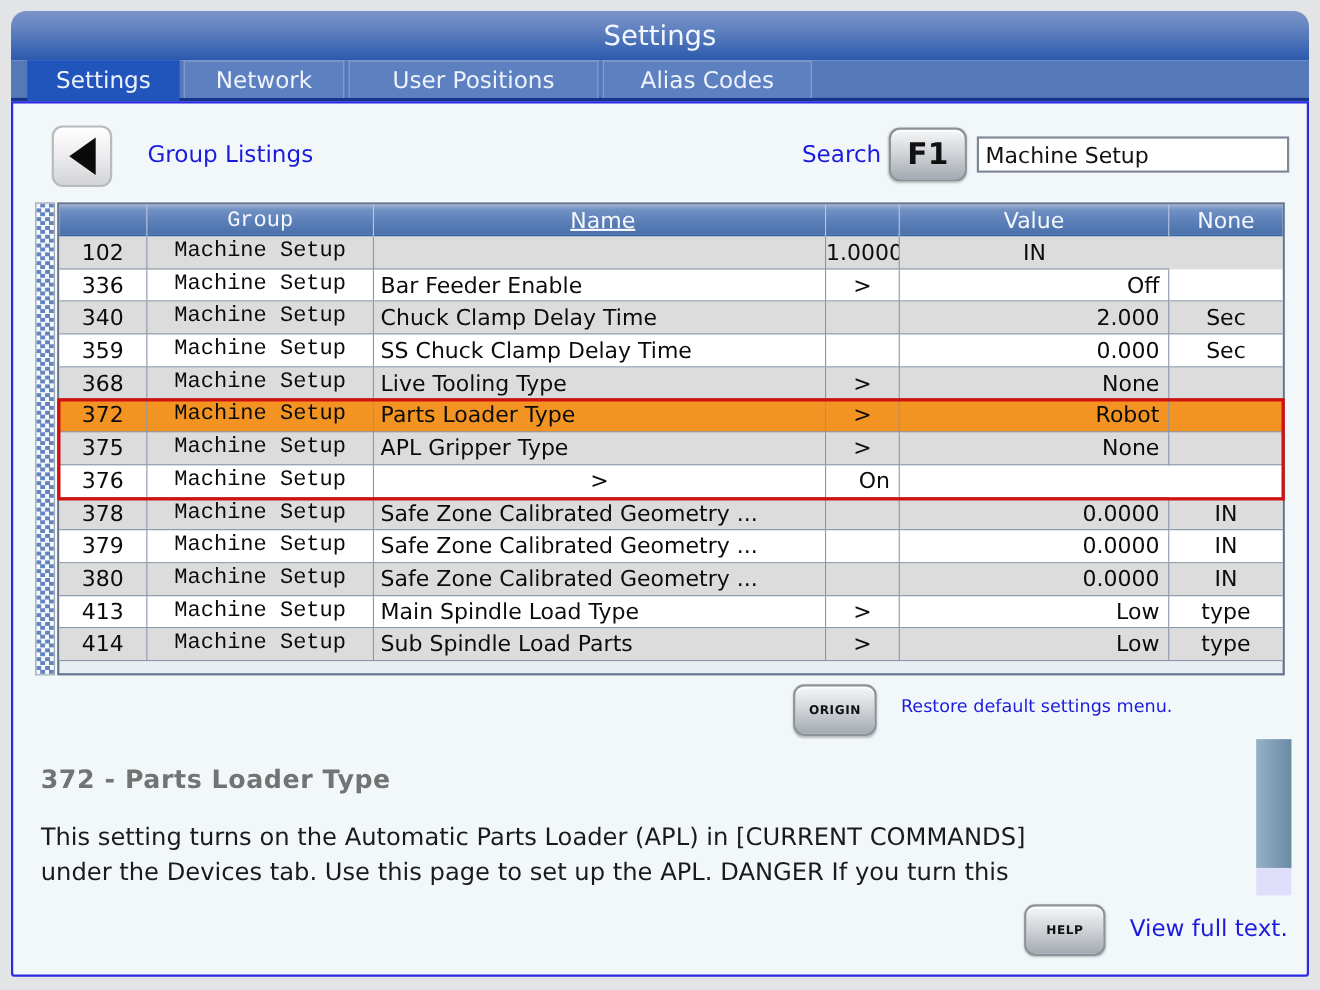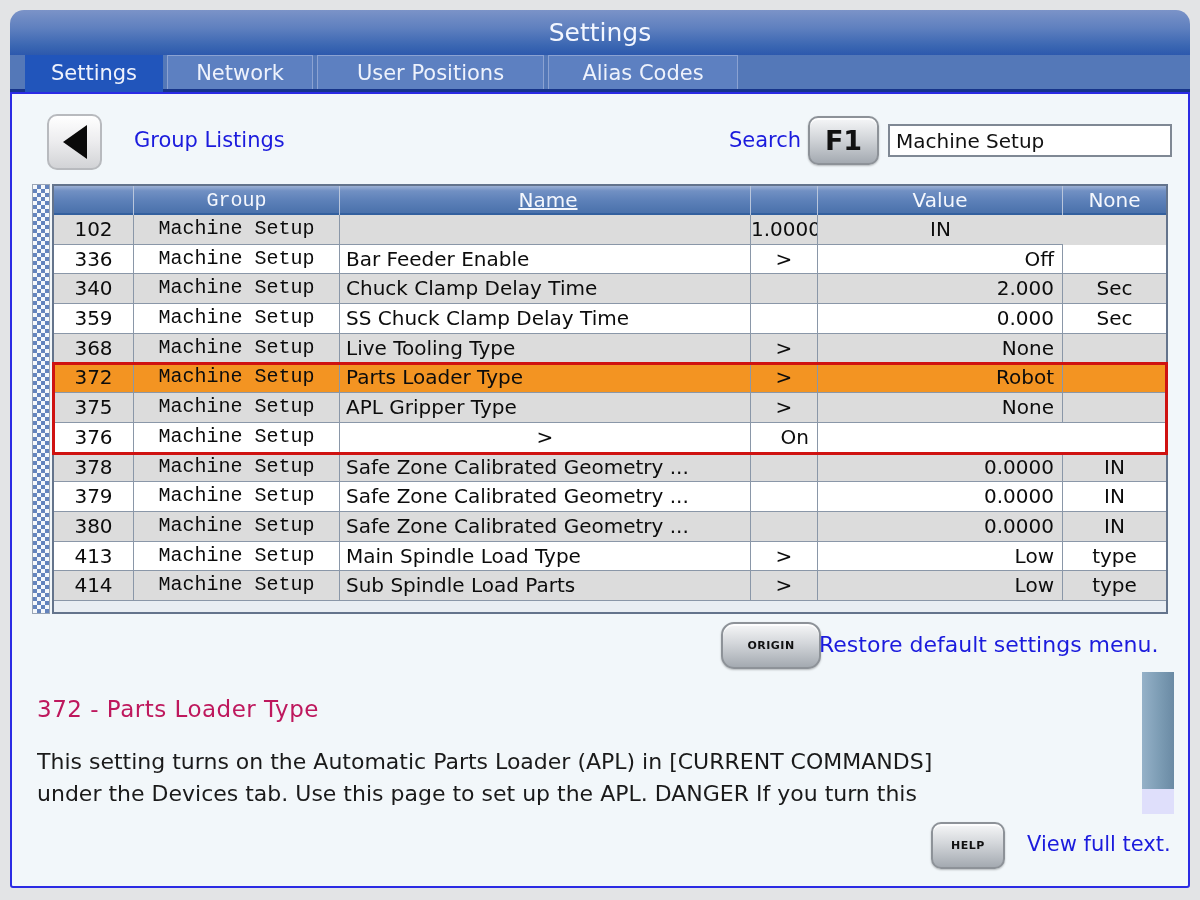--- a/index.html
+++ b/index.html
@@ -76,26 +76,26 @@
   .c-id    { text-align:center; }
   .c-group { text-align:center;font-family:Liberation Mono, monospace; }
   .c-name  { text-align:left; padding-left:6px; }
   .c-arrow { text-align:center; }
   .c-value { text-align:right; padding-right:8px; }
   .c-unit  { text-align:center; }
   .red-box { position:absolute; left:-2px; top:176px; width:1116px; height:93px;
              border:3px solid #cf1211; pointer-events:none; z-index:5; }
 
   
-  .origin-btn { position:absolute; left:709px; top:528px; width:100px; height:47px;
-                font-size:11px; font-weight:bold; letter-spacing:.5px;border-radius:13px; }
-  .origin-label { position:absolute; left:795px; top:538px; font-size:22px; cursor:pointer; }
+  .origin-btn { position:absolute; left:709px; top:528px; width:76px; height:47px;
+                font-size:11px; font-weight:bold; letter-spacing:.5px; }
+  .origin-label { position:absolute; left:795px; top:538px; font-size:16px; cursor:pointer; }
 
   .detail-heading { position:absolute; left:25px; top:602px; font-size:23px;
-                    font-weight:normal; color:#be185d; letter-spacing:.5px; }
+                    font-weight:bold; color:#737373; letter-spacing:.5px; }
   .detail-text { position:absolute; left:25px; top:652px; width:1070px; height:70px;
                  overflow:hidden; font-size:22px; line-height:32px; color:#1a1a1a; }
   .detail-text div { white-space:nowrap; }
 
   .scrollbar { position:absolute; left:1130px; top:578px; width:32px; height:142px;
                background:#dfdffb; }
   .scroll-thumb { width:100%; height:117px;
                   background:linear-gradient(90deg,#95b1c8 0%,#7c9cb4 55%,#6a8aa4 100%); }
 
   .help-btn { position:absolute; left:919px; top:728px; width:74px; height:47px;

